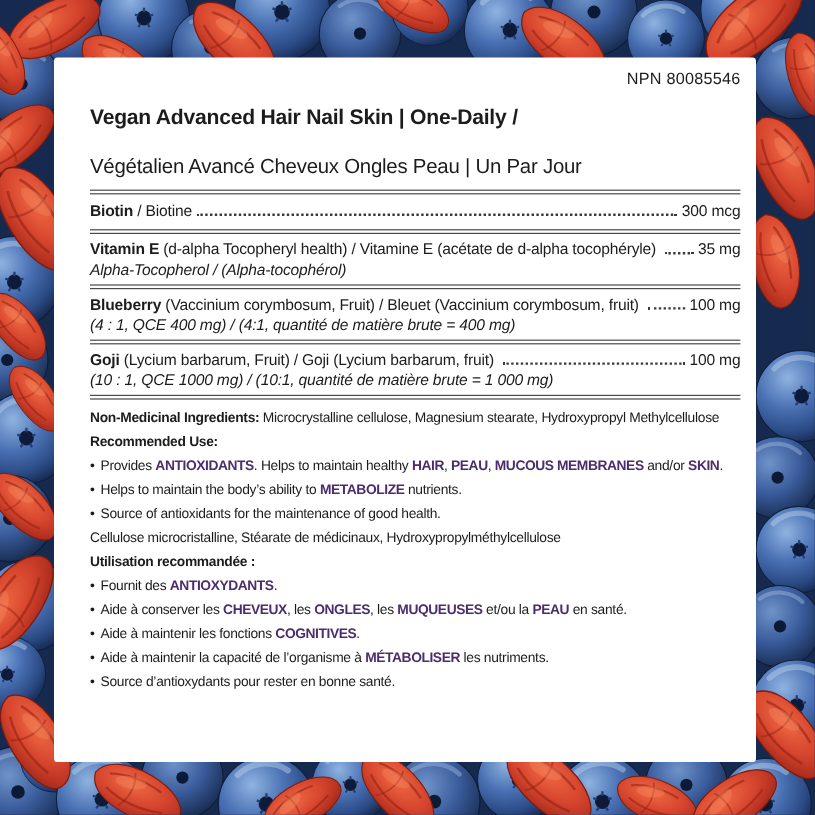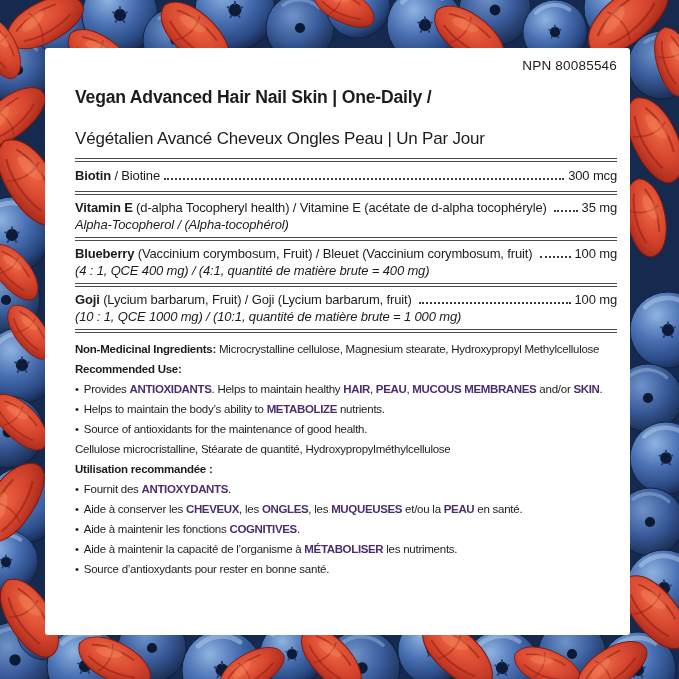--- a/index.html
+++ b/index.html
@@ -205,21 +205,21 @@
       <span class="b">Non-Medicinal Ingredients:</span><span> Microcrystalline cellulose, Magnesium stearate, Hydroxypropyl Methylcellulose</span>
     </div>
 
     <div class="para b">Recommended Use:</div>
     <ul class="bullets">
         <li><span class="bullet">•</span><span>Provides </span><span class="hl">ANTIOXIDANTS</span><span>. Helps to maintain healthy </span><span class="hl">HAIR</span><span>, </span><span class="hl">PEAU</span><span>, </span><span class="hl">MUCOUS MEMBRANES</span><span> and/or </span><span class="hl">SKIN</span><span>.</span></li>
         <li><span class="bullet">•</span><span>Helps to maintain the body’s ability to </span><span class="hl">METABOLIZE</span><span> nutrients.</span></li>
         <li><span class="bullet">•</span><span>Source of antioxidants for the maintenance of good health.</span></li>
       </ul>
 
-    <div class="para">Cellulose microcristalline, Stéarate de quantité, Hydroxypropylméthylcellulose</div>
+    <div class="para">Cellulose microcristalline, Stéarate de médicinaux, Hydroxypropylméthylcellulose</div>
 
     <div class="para b">Utilisation recommandée :</div>
     <ul class="bullets">
         <li><span class="bullet">•</span><span>Fournit des </span><span class="hl">ANTIOXYDANTS</span><span>.</span></li>
         <li><span class="bullet">•</span><span>Aide à conserver les </span><span class="hl">CHEVEUX</span><span>, les </span><span class="hl">ONGLES</span><span>, les </span><span class="hl">MUQUEUSES</span><span> et/ou la </span><span class="hl">PEAU</span><span> en santé.</span></li>
         <li><span class="bullet">•</span><span>Aide à maintenir les fonctions </span><span class="hl">COGNITIVES</span><span>.</span></li>
         <li><span class="bullet">•</span><span>Aide à maintenir la capacité de l’organisme à </span><span class="hl">MÉTABOLISER</span><span> les nutriments.</span></li>
         <li><span class="bullet">•</span><span>Source d’antioxydants pour rester en bonne santé.</span></li>
       </ul>
   </div>

